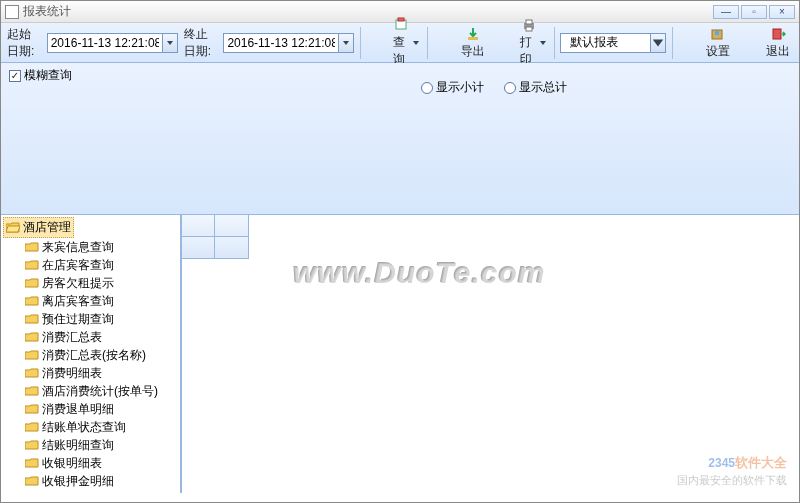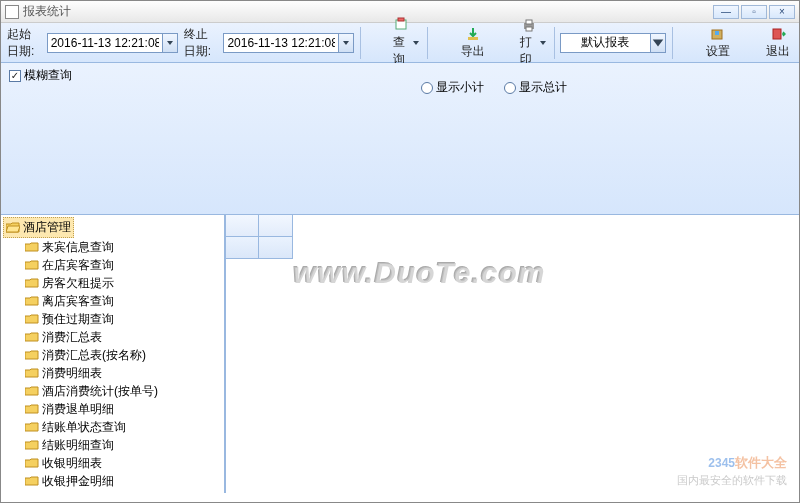--- a/index.html
+++ b/index.html
@@ -21,33 +21,33 @@
 .sep { width: 1px; height: 32px; background: #a8c0e2; }
 
 .tbtn { display: flex; flex-direction: column; align-items: center; justify-content: center; height: 34px; min-width: 30px; padding: 0 2px; cursor: pointer; margin-left: 24px; }
 .tbtn .ic { width: 16px; height: 16px; margin-bottom: 1px; display: flex; align-items: center; justify-content: center; }
 .tbtn .tx { font-size: 12px; color: #222; }
 .tbtn.withdrop { flex-direction: row; }
 .tbtn.withdrop .col { display: flex; flex-direction: column; align-items: center; }
 .tbtn .drop-arrow { width: 8px; margin-left: 1px; display: flex; align-items: center; justify-content: center; }
 
 .combo { display: flex; height: 20px; }
-.combo input { width: 90px; height: 20px; border: 1px solid #7a9ac5; border-right: none; padding: 0 20px; background: #fff; }
+.combo input { width: 90px; height: 20px; border: 1px solid #7a9ac5; border-right: none; padding: 0 9px; background: #fff; }
 .combo .dd { width: 16px; height: 20px; border: 1px solid #7a9ac5; background: linear-gradient(#f0f6ff,#d0e0f5); display: flex; align-items: center; justify-content: center; cursor: pointer; }
 
 .filterbar { height: 152px; background: linear-gradient(#eaf2fe, #d6e6fc); border-bottom: 1px solid #99b8e0; padding: 4px 8px; position: relative; }
 .chk { display: flex; align-items: center; gap: 3px; }
 .chk .box { width: 12px; height: 12px; border: 1px solid #5a7aa5; background: #fff; display: flex; align-items: center; justify-content: center; }
 .chk .box.checked::after { content: "✓"; font-size: 10px; line-height: 1; color: #222; }
 .radiogrp { position: absolute; left: 420px; top: 16px; display: flex; gap: 20px; }
 .rad { display: flex; align-items: center; gap: 3px; }
 .rad .rb { width: 12px; height: 12px; border: 1px solid #5a7aa5; border-radius: 50%; background: #fff; }
 
 .lower { display: flex; height: 278px; }
-.tree-pane { width: 224px; border-right: 1px solid #99b8e0; background: #fff; overflow: auto; padding: 2px 0 2px 2px; }
+.tree-pane { width: 180px; border-right: 1px solid #99b8e0; background: #fff; overflow: auto; padding: 2px 0 2px 2px; }
 .tree-root { display: flex; align-items: center; gap: 3px; padding: 1px 2px; background: #fde8b0; border: 1px dotted #c0a050; cursor: pointer; width: fit-content; }
 .tree-children { padding-left: 20px; }
 .tree-item { display: flex; align-items: center; gap: 3px; padding: 0.5px 2px; cursor: pointer; }
 .folder-ic { width: 14px; height: 12px; }
 .folder-ic svg { display: block; }
 
 .grid-pane { flex: 1; background: #fff; position: relative; }
 .grid-head { display: flex; }
 .grid-cell { width: 34px; height: 22px; border: 1px solid #99b8e0; border-top: none; border-left: none; background: linear-gradient(#f2f7ff,#e2ecfb); }
 .grid-pane::before { content: ""; position: absolute; left: 0; top: 0; bottom: 0; width: 0; border-left: 1px solid #99b8e0; }

